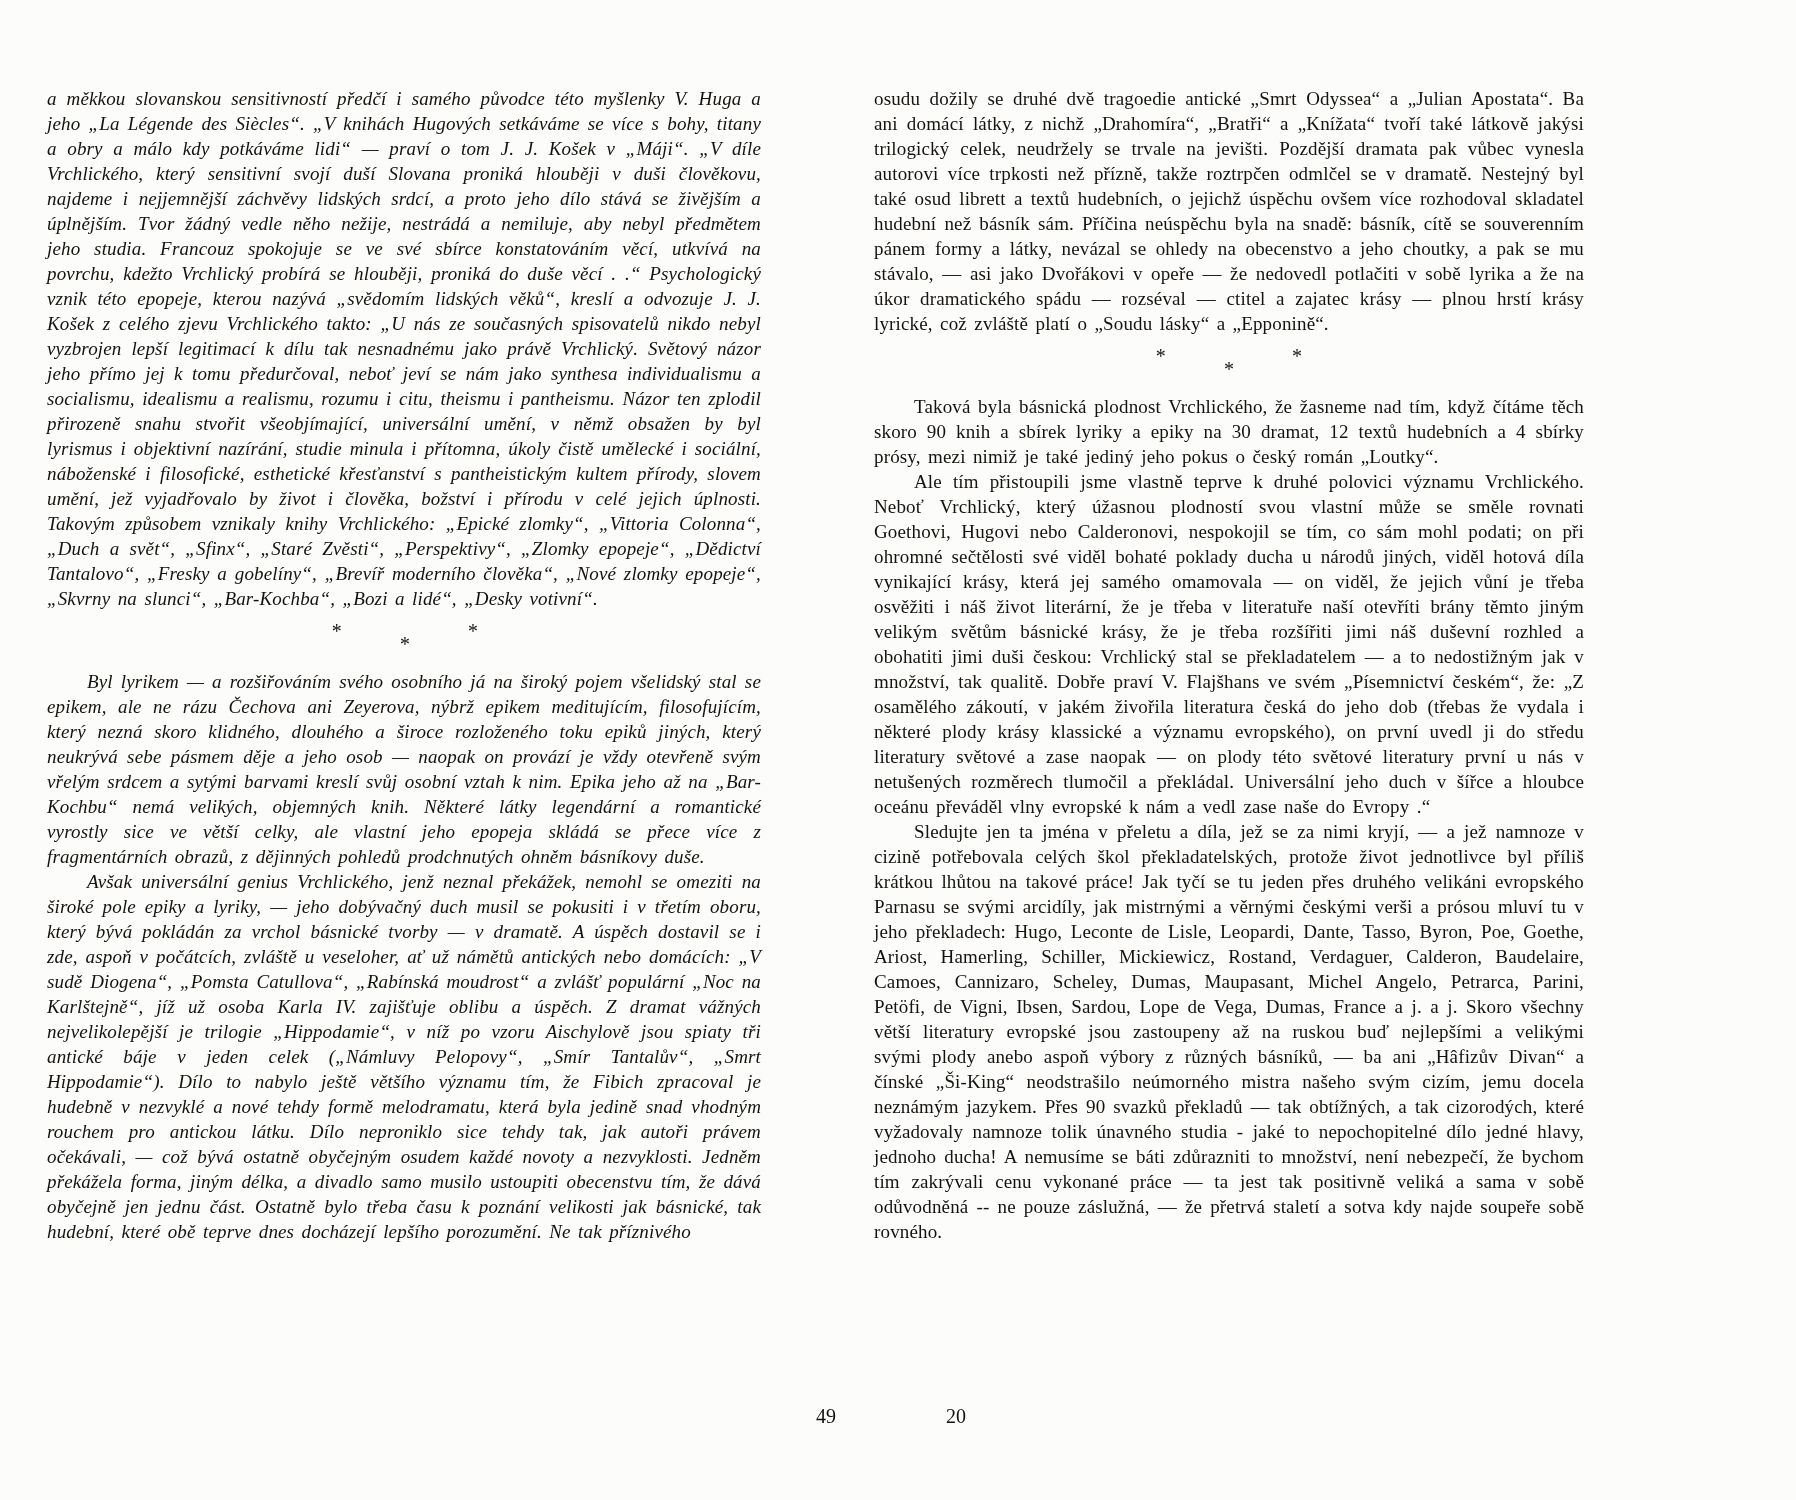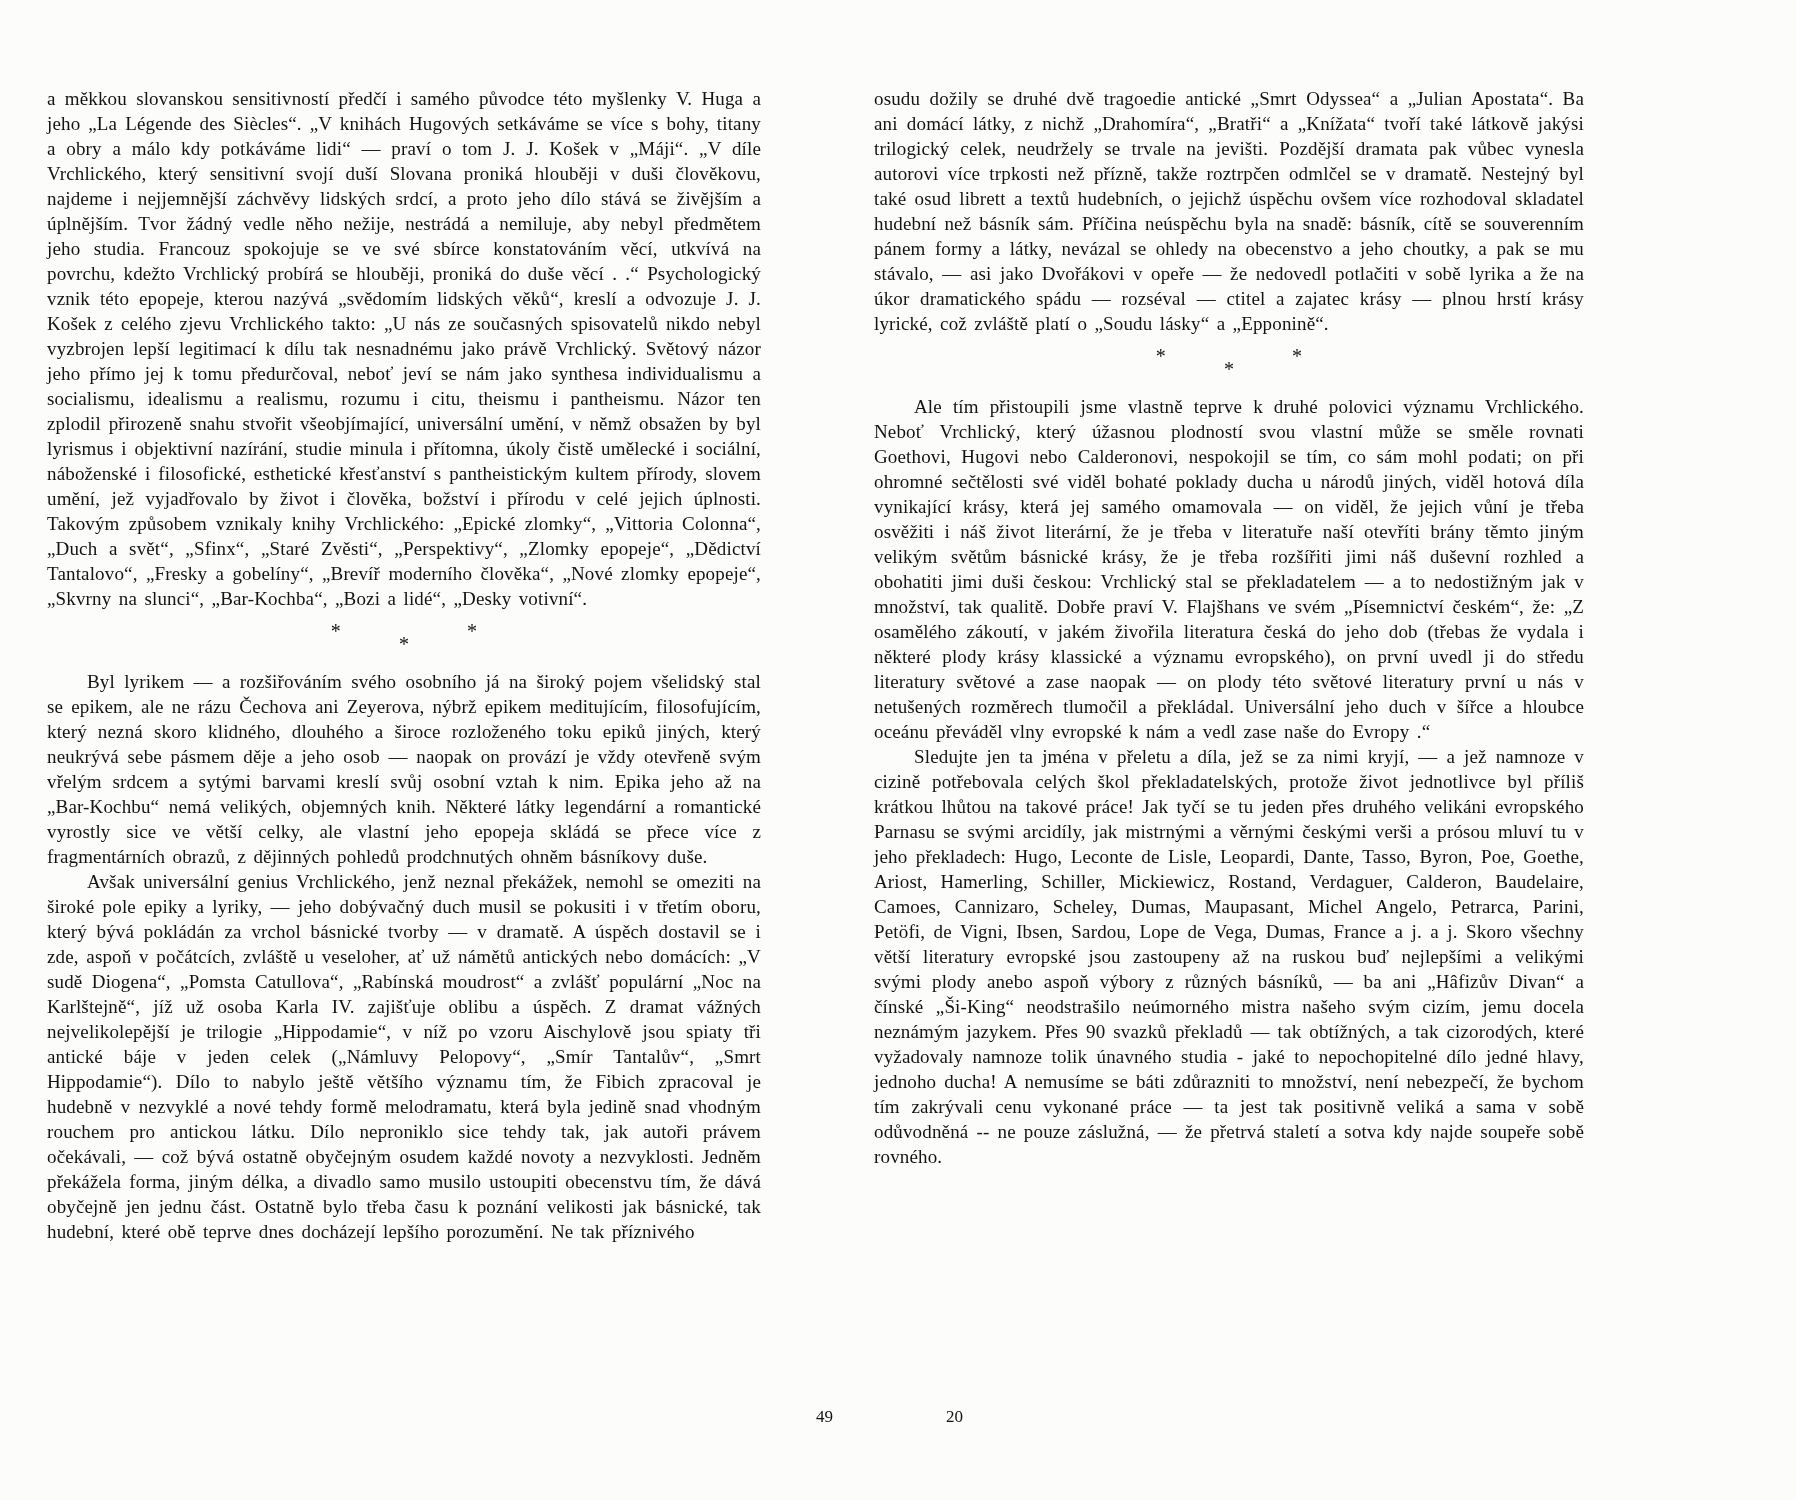--- a/index.html
+++ b/index.html
@@ -17,42 +17,42 @@
   }
   .page-col {
     position: absolute;
     top: 86px;
     font-size: 19px;
     line-height: 25px;
     text-align: justify;
     word-spacing: 2.5px;
     letter-spacing: 0.15px;
   }
-  .page-col.left  { left: 47px;  width: 714px; }
+  .page-col.left  { left: 47px;  width: 714px; font-style: italic; }
   .page-col.right { left: 874px; width: 710px; }
   .para {
     margin: 0;
     text-indent: 40px;
   }
   .para.noindent { text-indent: 0; }
   .separator {
     display: flex;
     justify-content: center;
     gap: 58px;
     height: 44px;
     margin: 10px 0 4px 0;
     font-size: 20px;
     text-indent: 0;
   }
   .separator .ast { line-height: 20px; }
   .separator .ast.mid { transform: translateY(13px); }
   .pagenum {
     position: absolute;
     top: 1404px;
-    font-size: 17px;
+    font-size: 20px;
     line-height: 25px;
   }
   .pagenum.n49 { left: 816px; }
   .pagenum.n50 { left: 946px; }
 </style>
 </head>
 <body>
 
 <div class="page-col left">
   <p class="para noindent">a měkkou slovanskou sensitivností předčí i samého původce této myšlenky V. Huga a jeho „La Légende des Siècles“. „V knihách Hugových setkáváme se více s bohy, titany a obry a málo kdy potkáváme lidi“ — praví o tom J. J. Košek v „Máji“. „V díle Vrchlického, který sensitivní svojí duší Slovana proniká hlouběji v duši člověkovu, najdeme i nejjemnější záchvěvy lidských srdcí, a proto jeho dílo stává se živějším a úplnějším. Tvor žádný vedle něho nežije, nestrádá a nemiluje, aby nebyl předmětem jeho studia. Francouz spokojuje se ve své sbírce konstatováním věcí, utkvívá na povrchu, kdežto Vrchlický probírá se hlouběji, proniká do duše věcí . .“ Psychologický vznik této epopeje, kterou nazývá „svědomím lidských věků“, kreslí a odvozuje J. J. Košek z celého zjevu Vrchlického takto: „U nás ze současných spisovatelů nikdo nebyl vyzbrojen lepší legitimací k dílu tak nesnadnému jako právě Vrchlický. Světový názor jeho přímo jej k tomu předurčoval, neboť jeví se nám jako synthesa individualismu a socialismu, idealismu a realismu, rozumu i citu, theismu i pantheismu. Názor ten zplodil přirozeně snahu stvořit všeobjímající, universální umění, v němž obsažen by byl lyrismus i objektivní nazírání, studie minula i přítomna, úkoly čistě umělecké i sociální, náboženské i filosofické, esthetické křesťanství s pantheistickým kultem přírody, slovem umění, jež vyjadřovalo by život i člověka, božství i přírodu v celé jejich úplnosti. Takovým způsobem vznikaly knihy Vrchlického: „Epické zlomky“, „Vittoria Colonna“, „Duch a svět“, „Sfinx“, „Staré Zvěsti“, „Perspektivy“, „Zlomky epopeje“, „Dědictví Tantalovo“, „Fresky a gobelíny“, „Brevíř moderního člověka“, „Nové zlomky epopeje“, „Skvrny na slunci“, „Bar-Kochba“, „Bozi a lidé“, „Desky votivní“.</p>
@@ -65,18 +65,19 @@
   <p class="para">Avšak universální genius Vrchlického, jenž neznal překážek, nemohl se omeziti na široké pole epiky a lyriky, — jeho dobývačný duch musil se pokusiti i v třetím oboru, který bývá pokládán za vrchol básnické tvorby — v dramatě. A úspěch dostavil se i zde, aspoň v počátcích, zvláště u veseloher, ať už námětů antických nebo domácích: „V sudě Diogena“, „Pomsta Catullova“, „Rabínská moudrost“ a zvlášť populární „Noc na Karlštejně“, jíž už osoba Karla IV. zajišťuje oblibu a úspěch. Z dramat vážných nejvelikolepější je trilogie „Hippodamie“, v níž po vzoru Aischylově jsou spiaty tři antické báje v jeden celek („Námluvy Pelopovy“, „Smír Tantalův“, „Smrt Hippodamie“). Dílo to nabylo ještě většího významu tím, že Fibich zpracoval je hudebně v nezvyklé a nové tehdy formě melodramatu, která byla jedině snad vhodným rouchem pro antickou látku. Dílo neproniklo sice tehdy tak, jak autoři právem očekávali, — což bývá ostatně obyčejným osudem každé novoty a nezvyklosti. Jedněm překážela forma, jiným délka, a divadlo samo musilo ustoupiti obecenstvu tím, že dává obyčejně jen jednu část. Ostatně bylo třeba času k poznání velikosti jak básnické, tak hudební, které obě teprve dnes docházejí lepšího porozumění. Ne tak příznivého</p>
 </div>
 
 <div class="page-col right">
   <p class="para noindent">osudu dožily se druhé dvě tragoedie antické „Smrt Odyssea“ a „Julian Apostata“. Ba ani domácí látky, z nichž „Drahomíra“, „Bratři“ a „Knížata“ tvoří také látkově jakýsi trilogický celek, neudržely se trvale na jevišti. Pozdější dramata pak vůbec vynesla autorovi více trpkosti než přízně, takže roztrpčen odmlčel se v dramatě. Nestejný byl také osud librett a textů hudebních, o jejichž úspěchu ovšem více rozhodoval skladatel hudební než básník sám. Příčina neúspěchu byla na snadě: básník, cítě se souverenním pánem formy a látky, nevázal se ohledy na obecenstvo a jeho choutky, a pak se mu stávalo, — asi jako Dvořákovi v opeře — že nedovedl potlačiti v sobě lyrika a že na úkor dramatického spádu — rozséval — ctitel a zajatec krásy — plnou hrstí krásy lyrické, což zvláště platí o „Soudu lásky“ a „Epponině“.</p>
   <div class="separator">
     <span class="ast">*</span>
     <span class="ast mid">*</span>
     <span class="ast">*</span>
   </div>
+  <p class="para">Taková byla básnická plodnost Vrchlického, že žasneme nad tím, když čítáme těch skoro 90 knih a sbírek lyriky a epiky na 30 dramat, 12 textů hudebních a 4 sbírky prósy, mezi nimiž je také jediný jeho pokus o český román „Loutky“.</p>
   <p class="para">Ale tím přistoupili jsme vlastně teprve k druhé polovici významu Vrchlického. Neboť Vrchlický, který úžasnou plodností svou vlastní může se směle rovnati Goethovi, Hugovi nebo Calderonovi, nespokojil se tím, co sám mohl podati; on při ohromné sečtělosti své viděl bohaté poklady ducha u národů jiných, viděl hotová díla vynikající krásy, která jej samého omamovala — on viděl, že jejich vůní je třeba osvěžiti i náš život literární, že je třeba v literatuře naší otevříti brány těmto jiným velikým světům básnické krásy, že je třeba rozšířiti jimi náš duševní rozhled a obohatiti jimi duši českou: Vrchlický stal se překladatelem — a to nedostižným jak v množství, tak qualitě. Dobře praví V. Flajšhans ve svém „Písemnictví českém“, že: „Z osamělého zákoutí, v jakém živořila literatura česká do jeho dob (třebas že vydala i některé plody krásy klassické a významu evropského), on první uvedl ji do středu literatury světové a zase naopak — on plody této světové literatury první u nás v netušených rozměrech tlumočil a překládal. Universální jeho duch v šířce a hloubce oceánu převáděl vlny evropské k nám a vedl zase naše do Evropy .“</p>
   <p class="para">Sledujte jen ta jména v přeletu a díla, jež se za nimi kryjí, — a jež namnoze v cizině potřebovala celých škol překladatelských, protože život jednotlivce byl příliš krátkou lhůtou na takové práce! Jak tyčí se tu jeden přes druhého velikáni evropského Parnasu se svými arcidíly, jak mistrnými a věrnými českými verši a prósou mluví tu v jeho překladech: Hugo, Leconte de Lisle, Leopardi, Dante, Tasso, Byron, Poe, Goethe, Ariost, Hamerling, Schiller, Mickiewicz, Rostand, Verdaguer, Calderon, Baudelaire, Camoes, Cannizaro, Scheley, Dumas, Maupasant, Michel Angelo, Petrarca, Parini, Petöfi, de Vigni, Ibsen, Sardou, Lope de Vega, Dumas, France a j. a j. Skoro všechny větší literatury evropské jsou zastoupeny až na ruskou buď nejlepšími a velikými svými plody anebo aspoň výbory z různých básníků, — ba ani „Hâfizův Divan“ a čínské „Ši-King“ neodstrašilo neúmorného mistra našeho svým cizím, jemu docela neznámým jazykem. Přes 90 svazků překladů — tak obtížných, a tak cizorodých, které vyžadovaly namnoze tolik únavného studia - jaké to nepochopitelné dílo jedné hlavy, jednoho ducha! A nemusíme se báti zdůrazniti to množství, není nebezpečí, že bychom tím zakrývali cenu vykonané práce — ta jest tak positivně veliká a sama v sobě odůvodněná -- ne pouze záslužná, — že přetrvá staletí a sotva kdy najde soupeře sobě rovného.</p>
 </div>
 
 <div class="pagenum n49">49</div>
 <div class="pagenum n50">20</div>
 
 </body></html>

